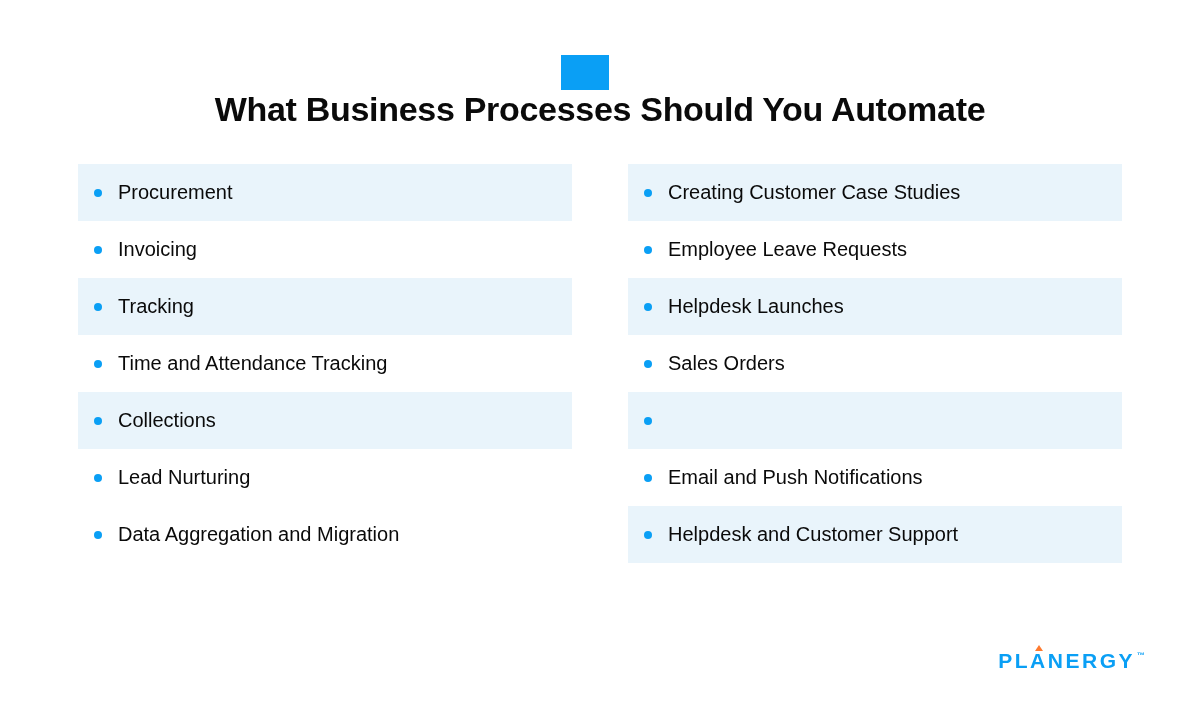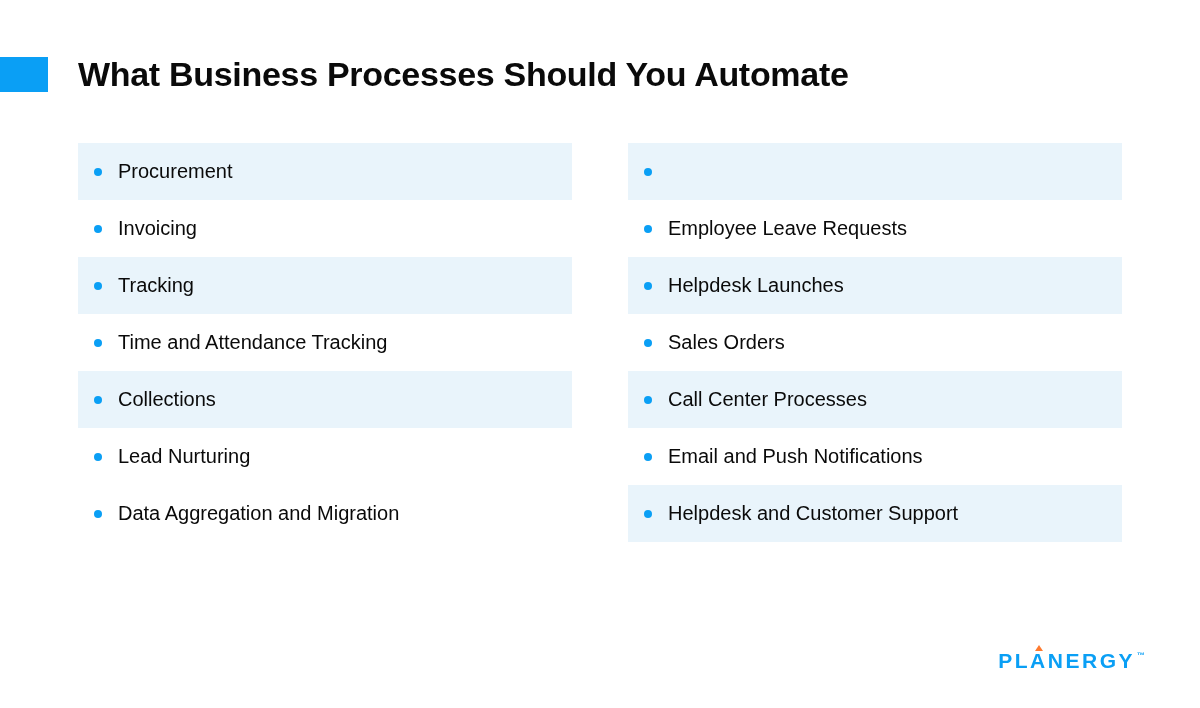--- a/index.html
+++ b/index.html
@@ -11,21 +11,22 @@
     font-family: -apple-system, BlinkMacSystemFont, 'Segoe UI', Arial, sans-serif;
     background: #ffffff;
     width: 1200px;
     height: 708px;
     position: relative;
   }
   .header {
     display: flex;
     align-items: center;
     padding-top: 55px;
-    padding-bottom: 49px;
+    padding-bottom: 35px;
+    flex-direction: column;
   }
   .blue-box {
     width: 48px;
     height: 35px;
     background: #0a9ff5;
     margin-right: 30px;
   }
   .title {
     font-size: 34px;
     font-weight: 700;
@@ -144,36 +145,36 @@
         <span class="item-text">Lead Nurturing</span>
       </div>
       <div class="list-row">
         <span class="bullet"></span>
         <span class="item-text">Data Aggregation and Migration</span>
       </div>
     </div>
     <div class="column">
       <div class="list-row alt">
         <span class="bullet"></span>
+        <span class="item-text">Creating Customer Case Studies</span>
       </div>
       <div class="list-row">
         <span class="bullet"></span>
         <span class="item-text">Employee Leave Requests</span>
       </div>
       <div class="list-row alt">
         <span class="bullet"></span>
         <span class="item-text">Helpdesk Launches</span>
       </div>
       <div class="list-row">
         <span class="bullet"></span>
         <span class="item-text">Sales Orders</span>
       </div>
       <div class="list-row alt">
         <span class="bullet"></span>
-        <span class="item-text">Call Center Processes</span>
       </div>
       <div class="list-row">
         <span class="bullet"></span>
         <span class="item-text">Email and Push Notifications</span>
       </div>
       <div class="list-row alt">
         <span class="bullet"></span>
         <span class="item-text">Helpdesk and Customer Support</span>
       </div>
     </div>

